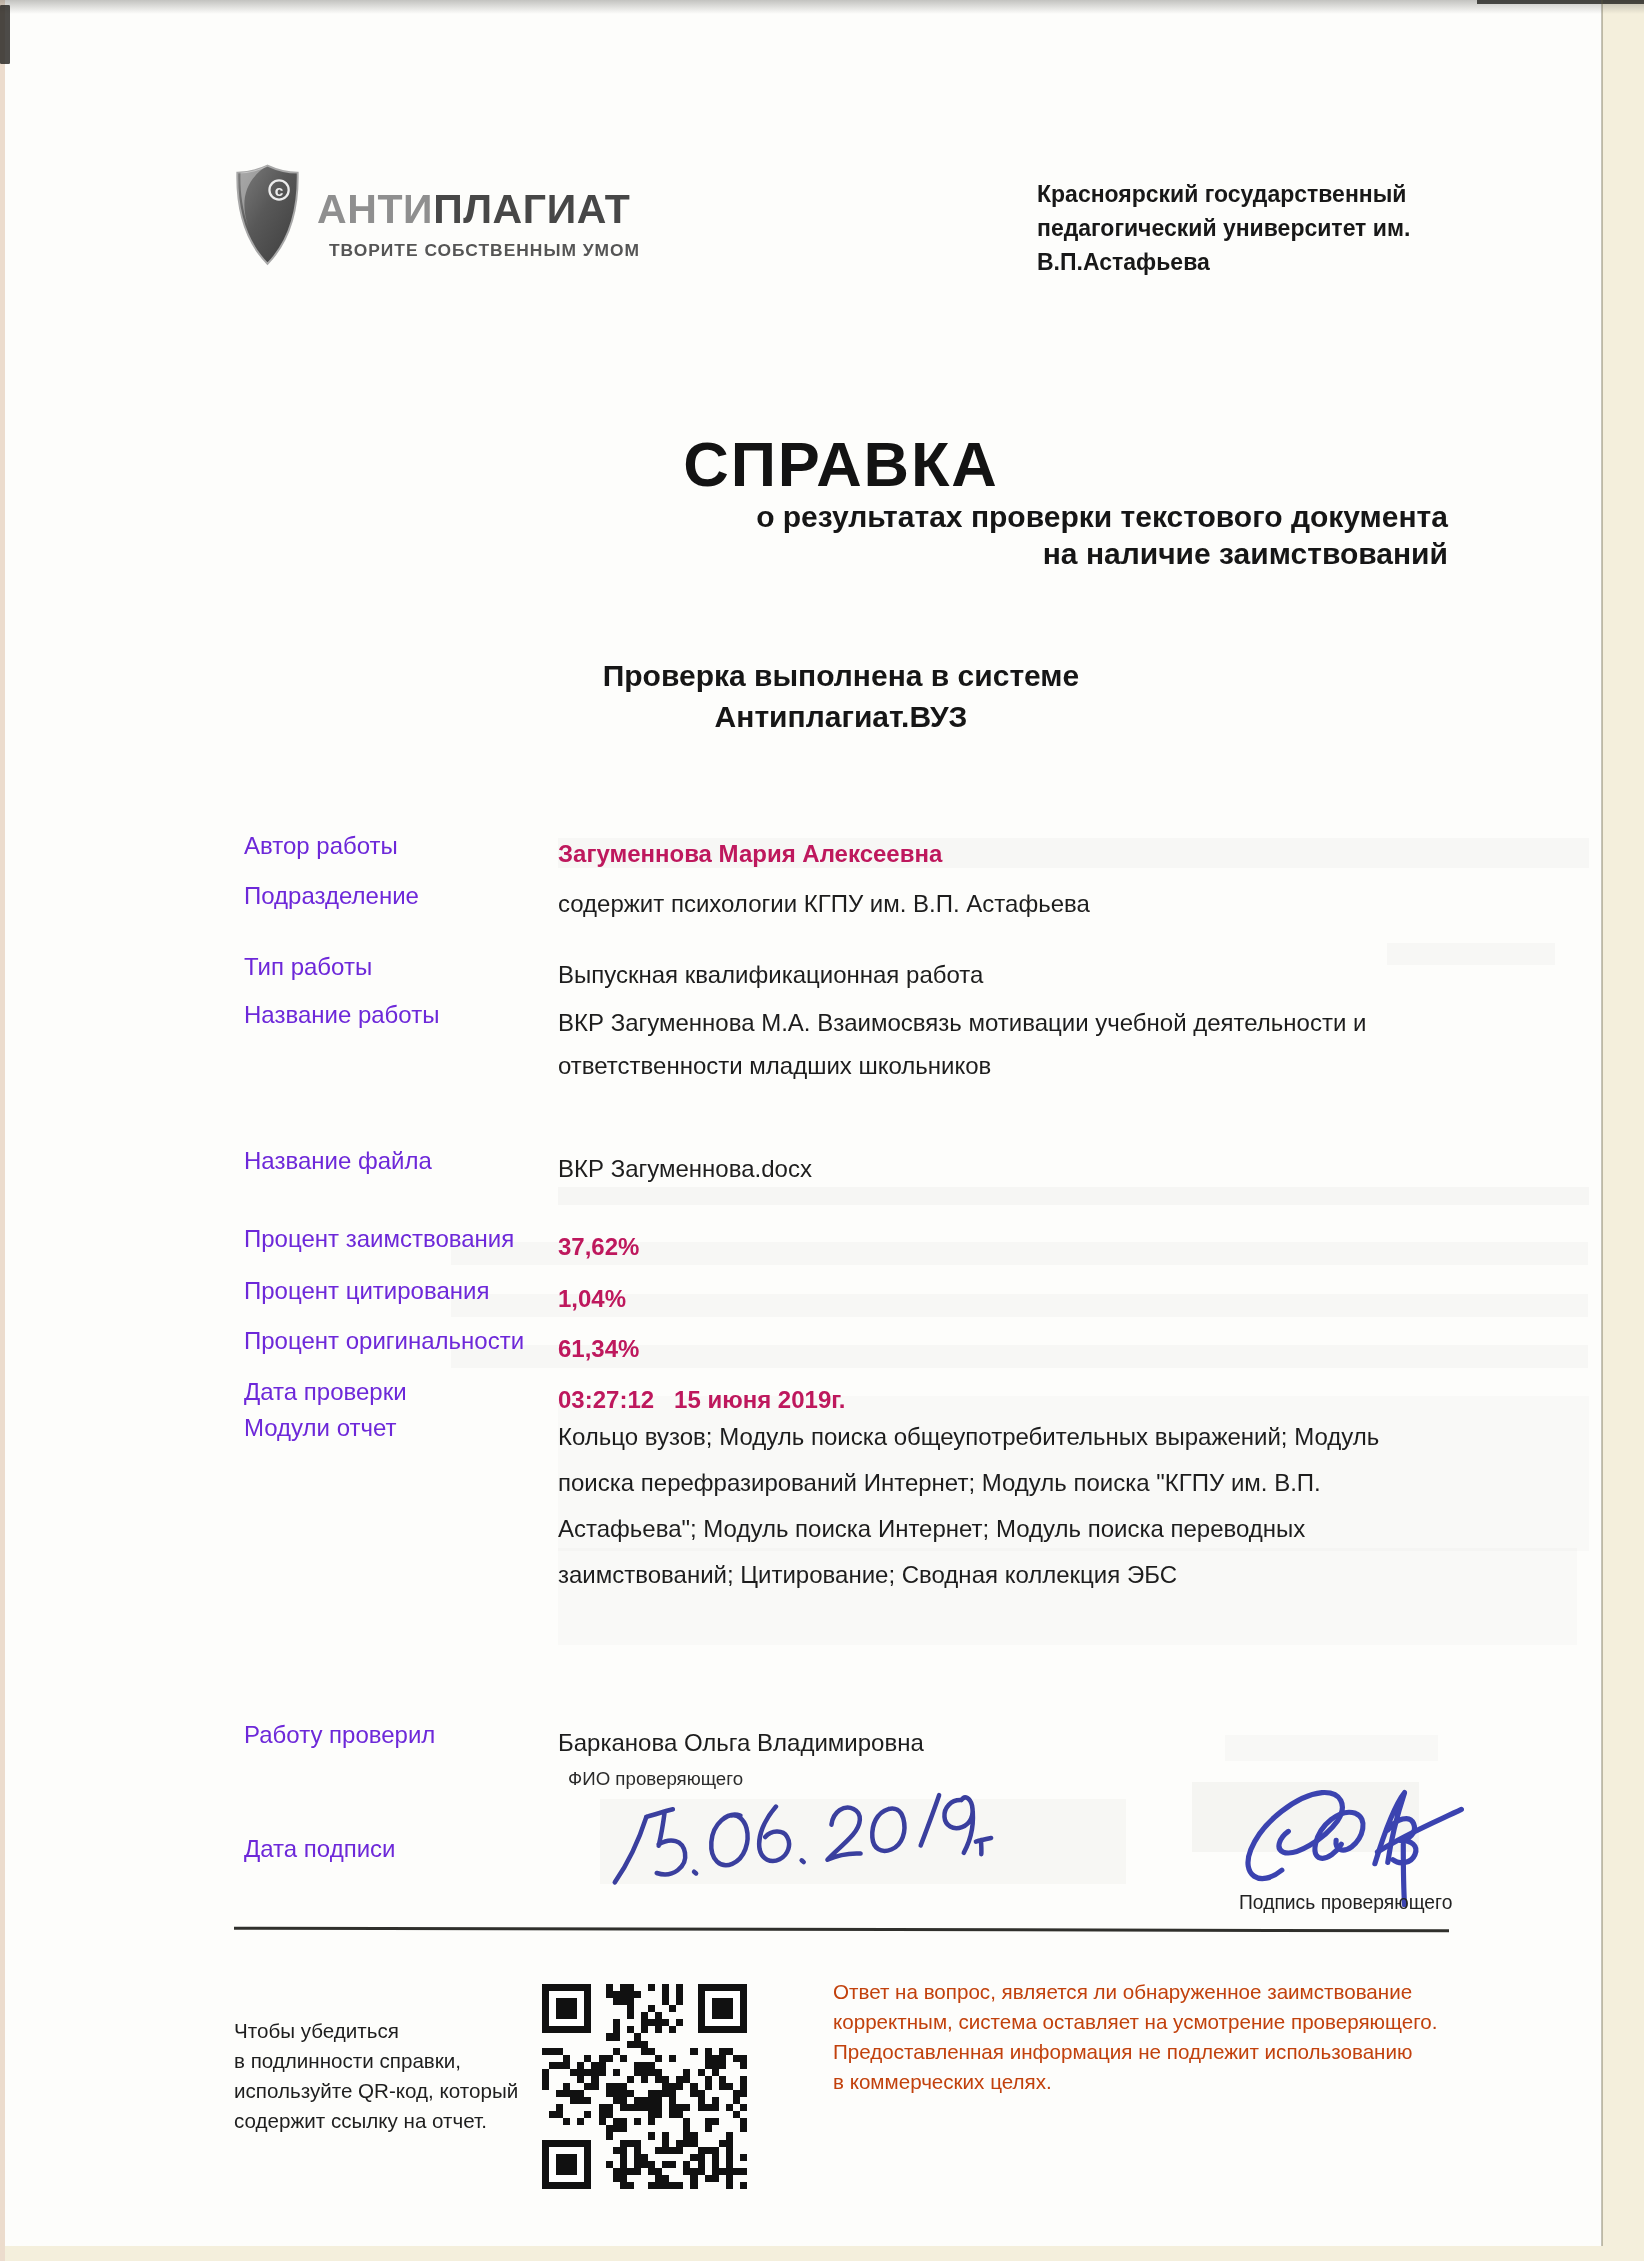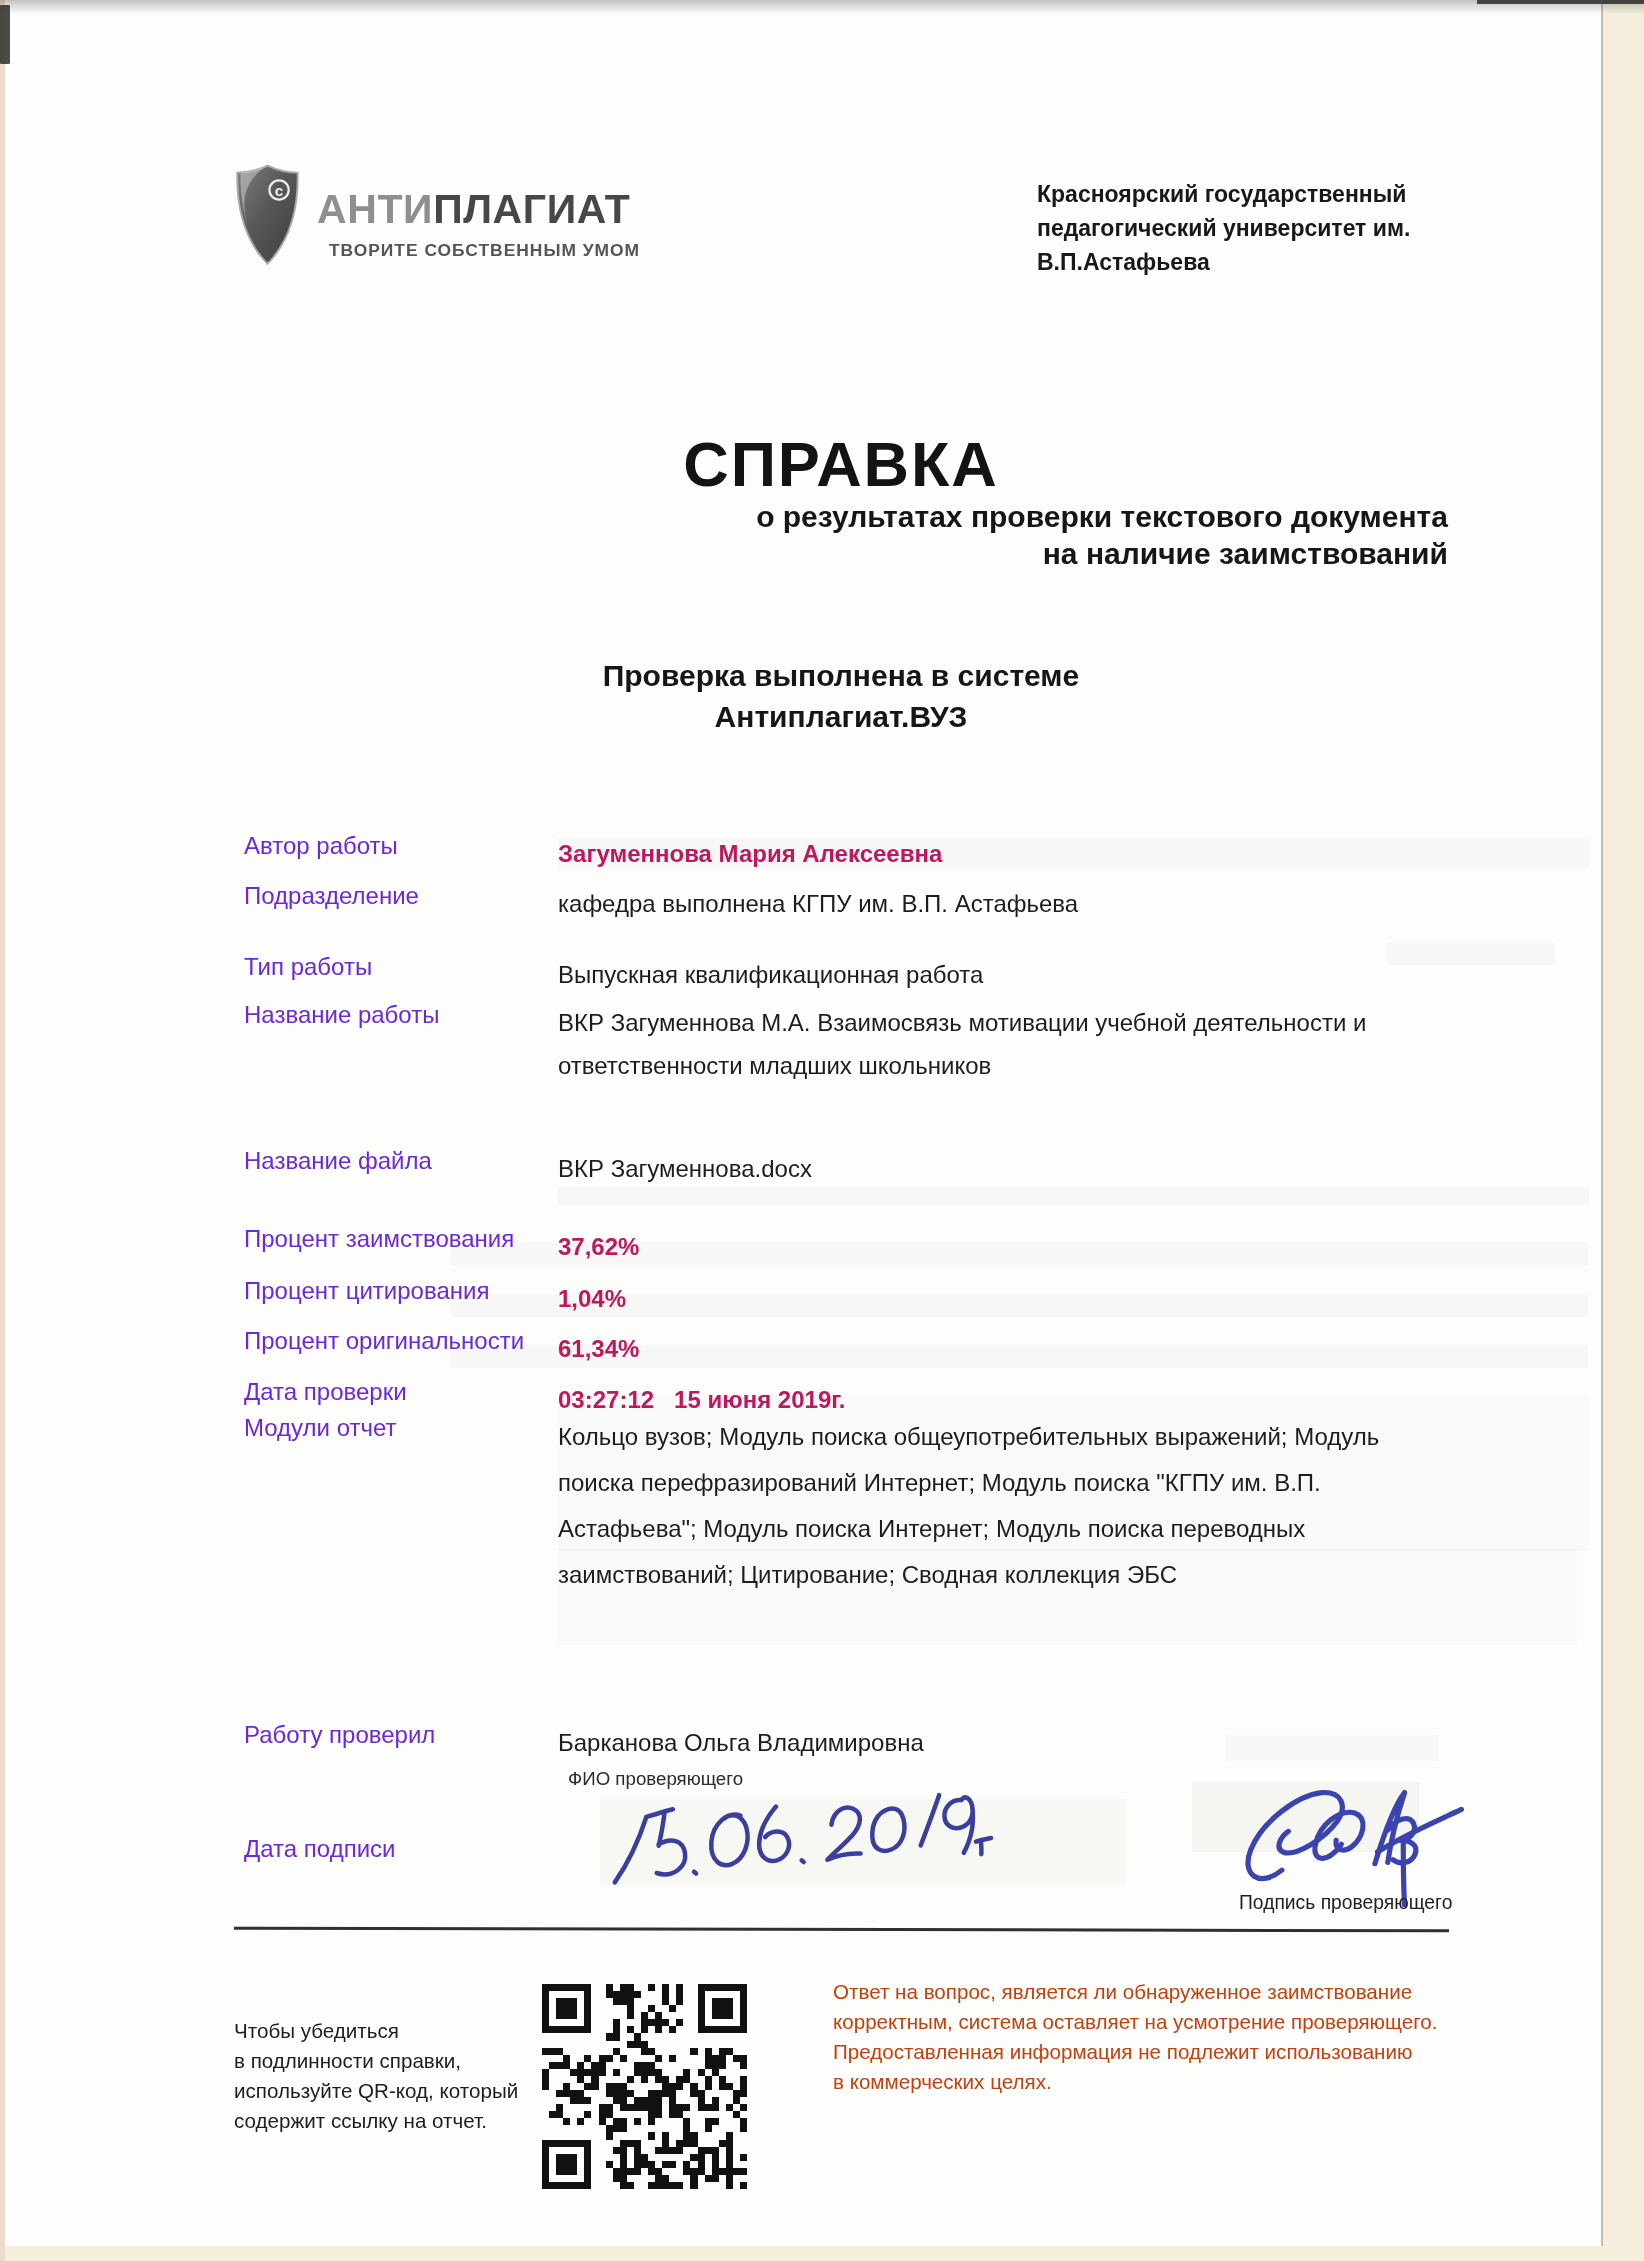--- a/index.html
+++ b/index.html
@@ -96,21 +96,21 @@
   <div class="doc-title">СПРАВКА</div>
   <div class="doc-subtitle">о результатах проверки текстового документа
 на наличие заимствований</div>
   <div class="system-note">Проверка выполнена в системе
 Антиплагиат.ВУЗ</div>
 
   <div class="flabel" style="top:832px">Автор работы</div>
   <div class="fvalue bold" style="top:832px">Загуменнова Мария Алексеевна</div>
 
   <div class="flabel" style="top:882px">Подразделение</div>
-  <div class="fvalue" style="top:882px">кафедра выполнена КГПУ им. В.П. Астафьева</div>
+  <div class="fvalue" style="top:882px">содержит психологии КГПУ им. В.П. Астафьева</div>
 
   <div class="flabel" style="top:953px">Тип работы</div>
   <div class="fvalue" style="top:953px">Выпускная квалификационная работа</div>
 
   <div class="flabel" style="top:1001px">Название работы</div>
   <div class="fvalue" style="top:1001px">ВКР Загуменнова М.А. Взаимосвязь мотивации учебной деятельности и ответственности младших школьников</div>
 
   <div class="flabel" style="top:1147px">Название файла</div>
   <div class="fvalue" style="top:1147px">ВКР Загуменнова.docx</div>
 

